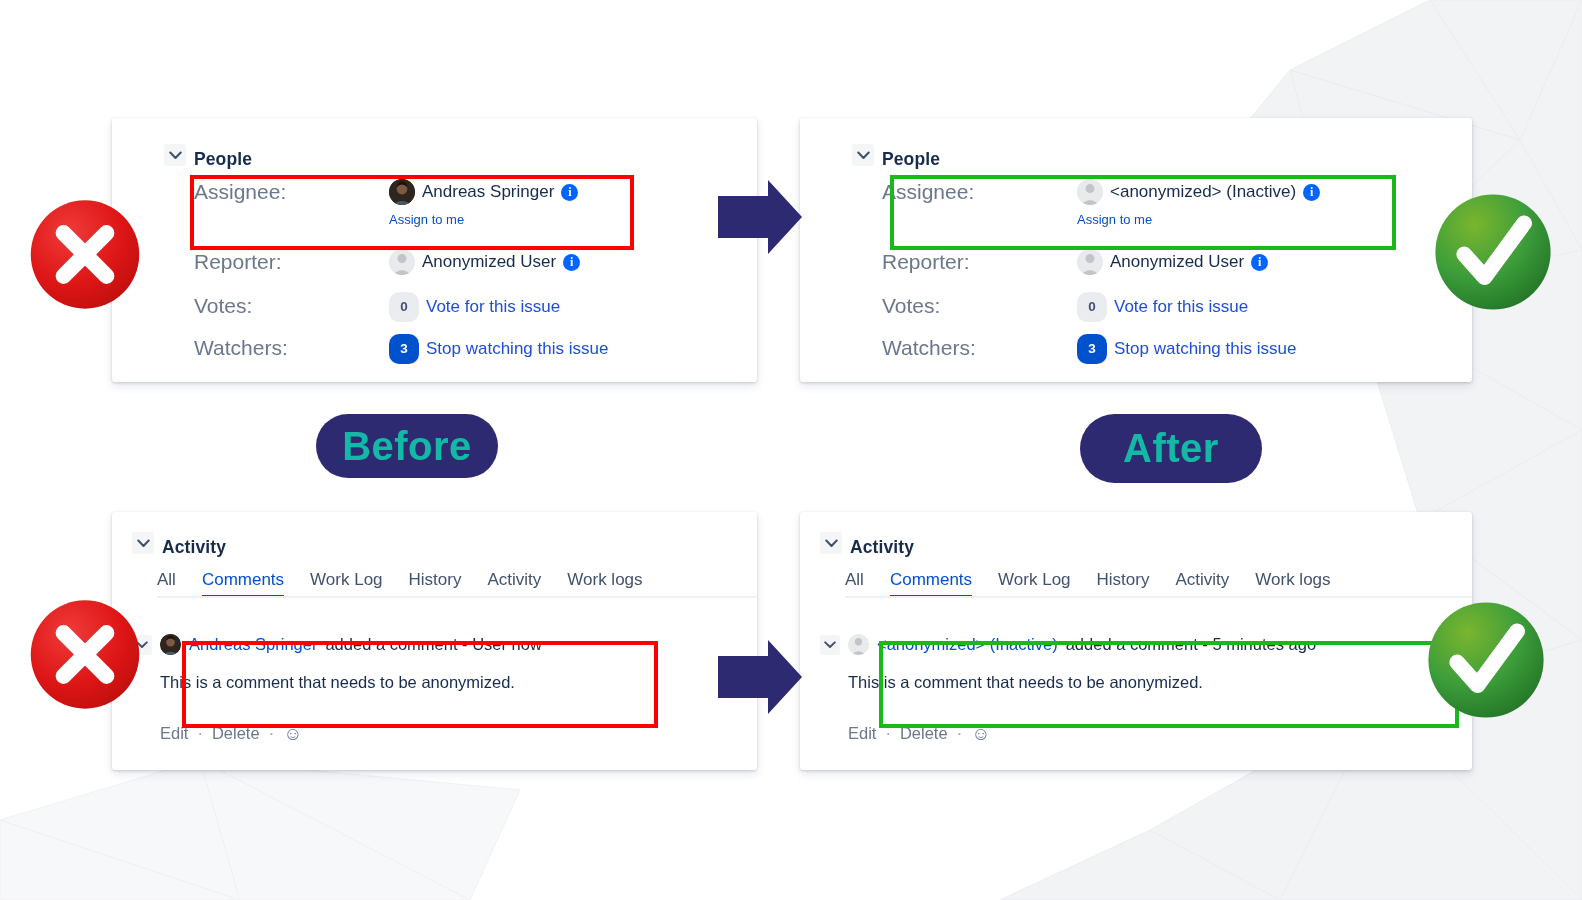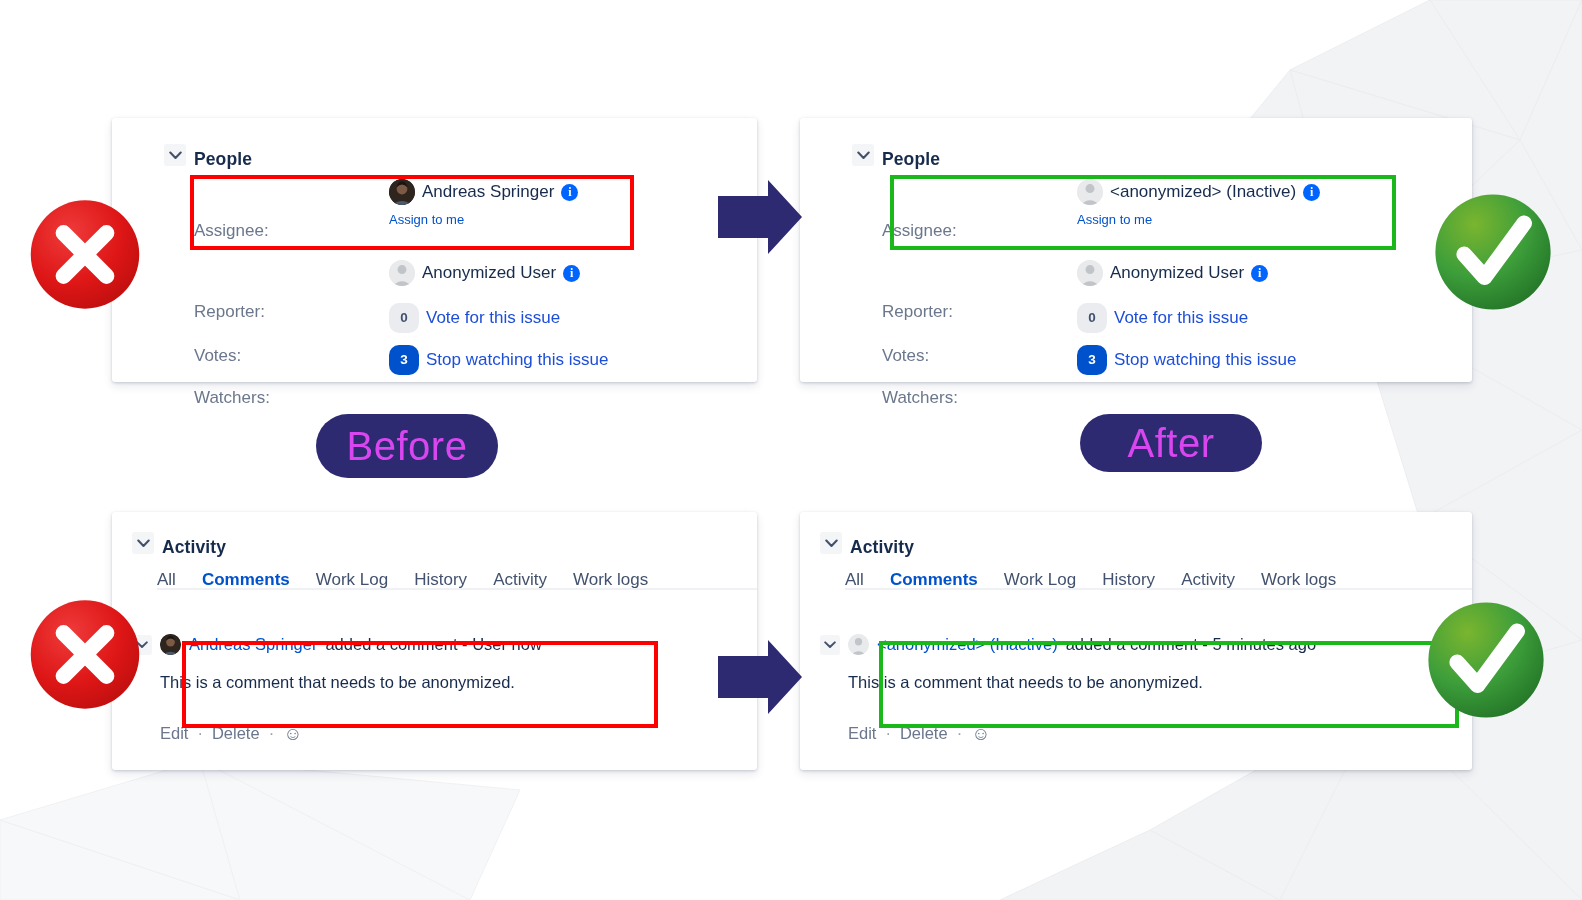--- a/index.html
+++ b/index.html
@@ -74,24 +74,23 @@
   .people-head { position: absolute; left: 52px; top: 22px; }
   .people-rows { position: absolute; left: 82px; top: 60px; right: 10px; }
   .prow {
     display: flex;
     align-items: flex-start;
     height: 36px;
   }
   .plabel {
     width: 195px;
     flex: 0 0 195px;
-    font-size: 17px;
+    font-size: 21px;
     color: #6b778c;
     line-height: 28px;
-    margin-top: 39px;
   }
   .pvalue {
     display: flex;
     align-items: center;
     gap: 7px;
     font-size: 17px;
     color: #172b4d;
     line-height: 28px;
     white-space: nowrap;
   }
@@ -144,26 +143,27 @@
   
   .activity-head { position: absolute; left: 20px; top: 16px; }
   .tabs {
     position: absolute;
     left: 45px;
     right: 0;
     top: 58px;
     display: flex;
     gap: 26px;
     border-bottom: 2px solid #f0f1f4;
+    padding-bottom: 8px;
     overflow: hidden;
   }
   .tab {
     font-size: 17px;
     color: #172b4d;
-    font-weight: bold;
+    font-weight: normal;
     position: relative;
     white-space: nowrap;
     padding-bottom: 8px;
     margin-bottom: -10px;
   }
   .tab.plain { font-weight: normal; color:#42526e; }
   .tab.active { color: #0052cc; }
   .tab.active::after {
     content: "";
     position: absolute;
@@ -235,27 +235,27 @@
 
   
   .pill {
     position: absolute;
     z-index: 7;
     background: #2e2a72;
     border-radius: 40px;
     display: flex;
     align-items: center;
     justify-content: center;
-    color: #d946ef;
+    color: #14b8a6;
     font-size: 40px;
-    font-weight: normal;
+    font-weight: bold;
     letter-spacing: 0.5px;
   }
   #pill-before { left: 316px;  top: 414px; width: 182px; height: 64px; }
-  #pill-after  { left: 1080px; top: 414px; width: 182px; height: 58px; }
+  #pill-after  { left: 1080px; top: 414px; width: 182px; height: 69px; }
 </style>
 </head>
 <body>
 
 <svg id="bg-poly" viewBox="0 0 1582 900" preserveAspectRatio="none">
   <defs>
     <linearGradient id="bgGradA" x1="0" y1="0" x2="1" y2="1">
       <stop offset="0" stop-color="#ffffff"></stop>
       <stop offset="1" stop-color="#eceef1"></stop>
     </linearGradient>

